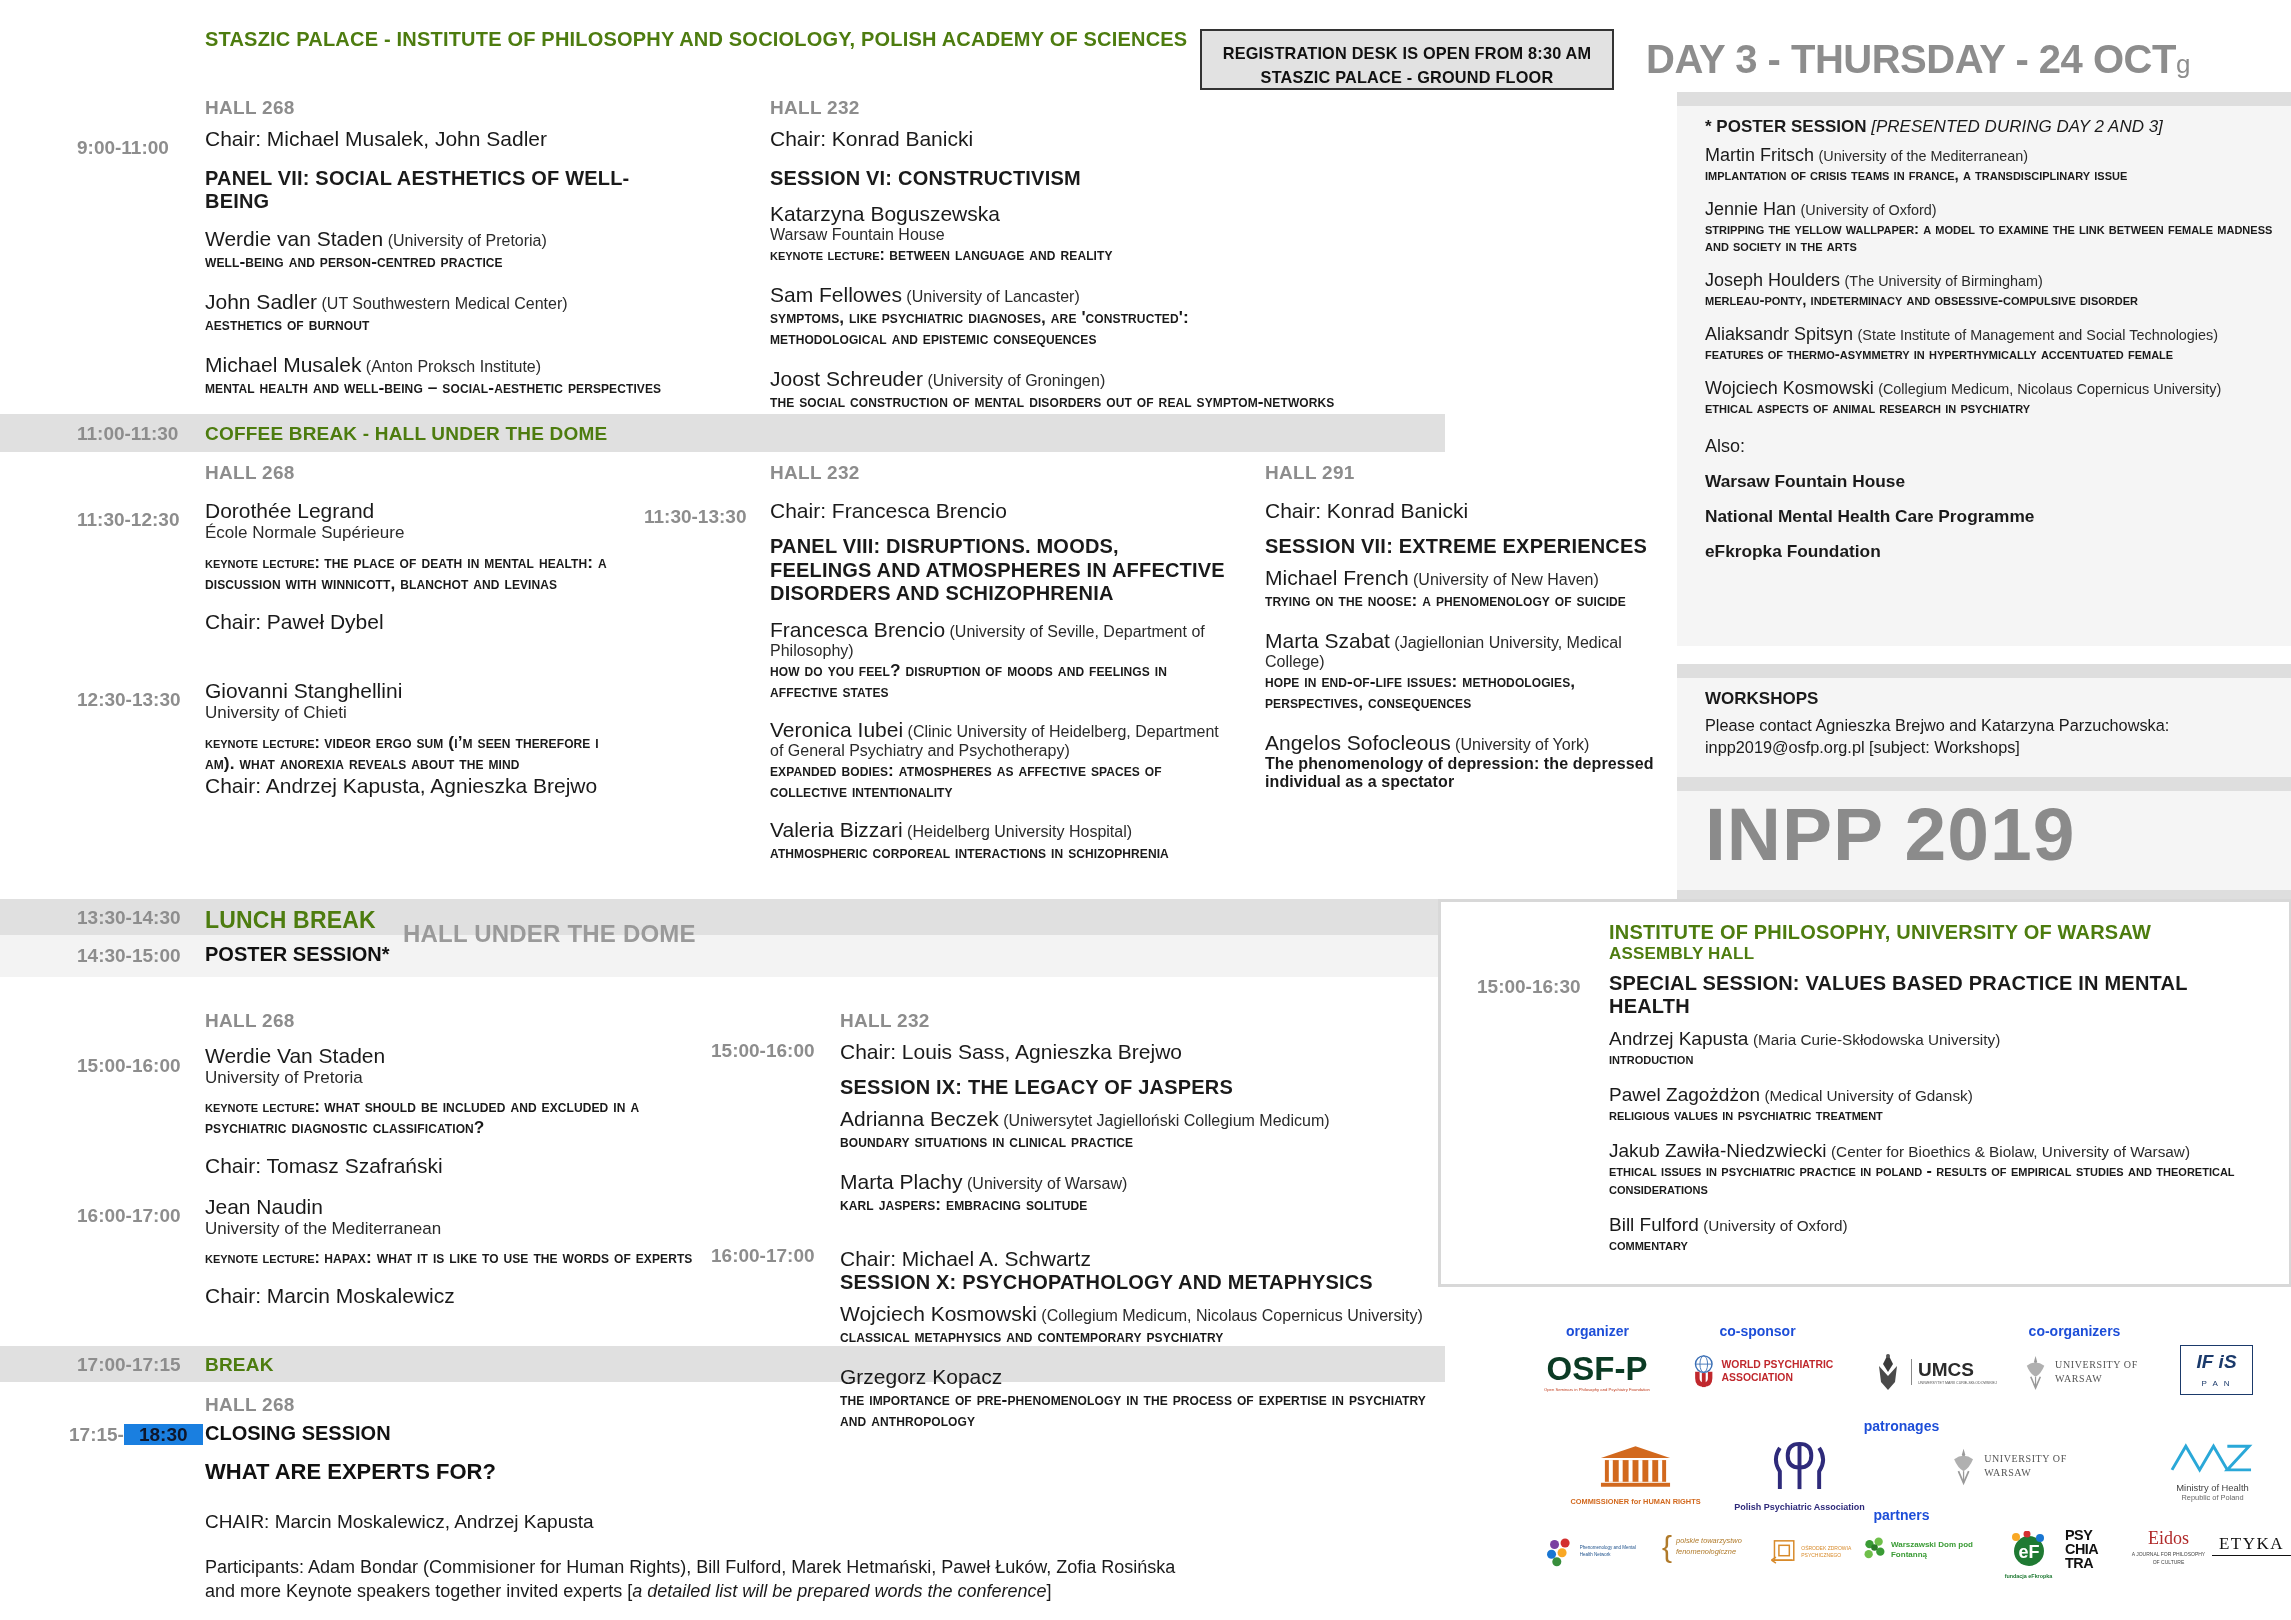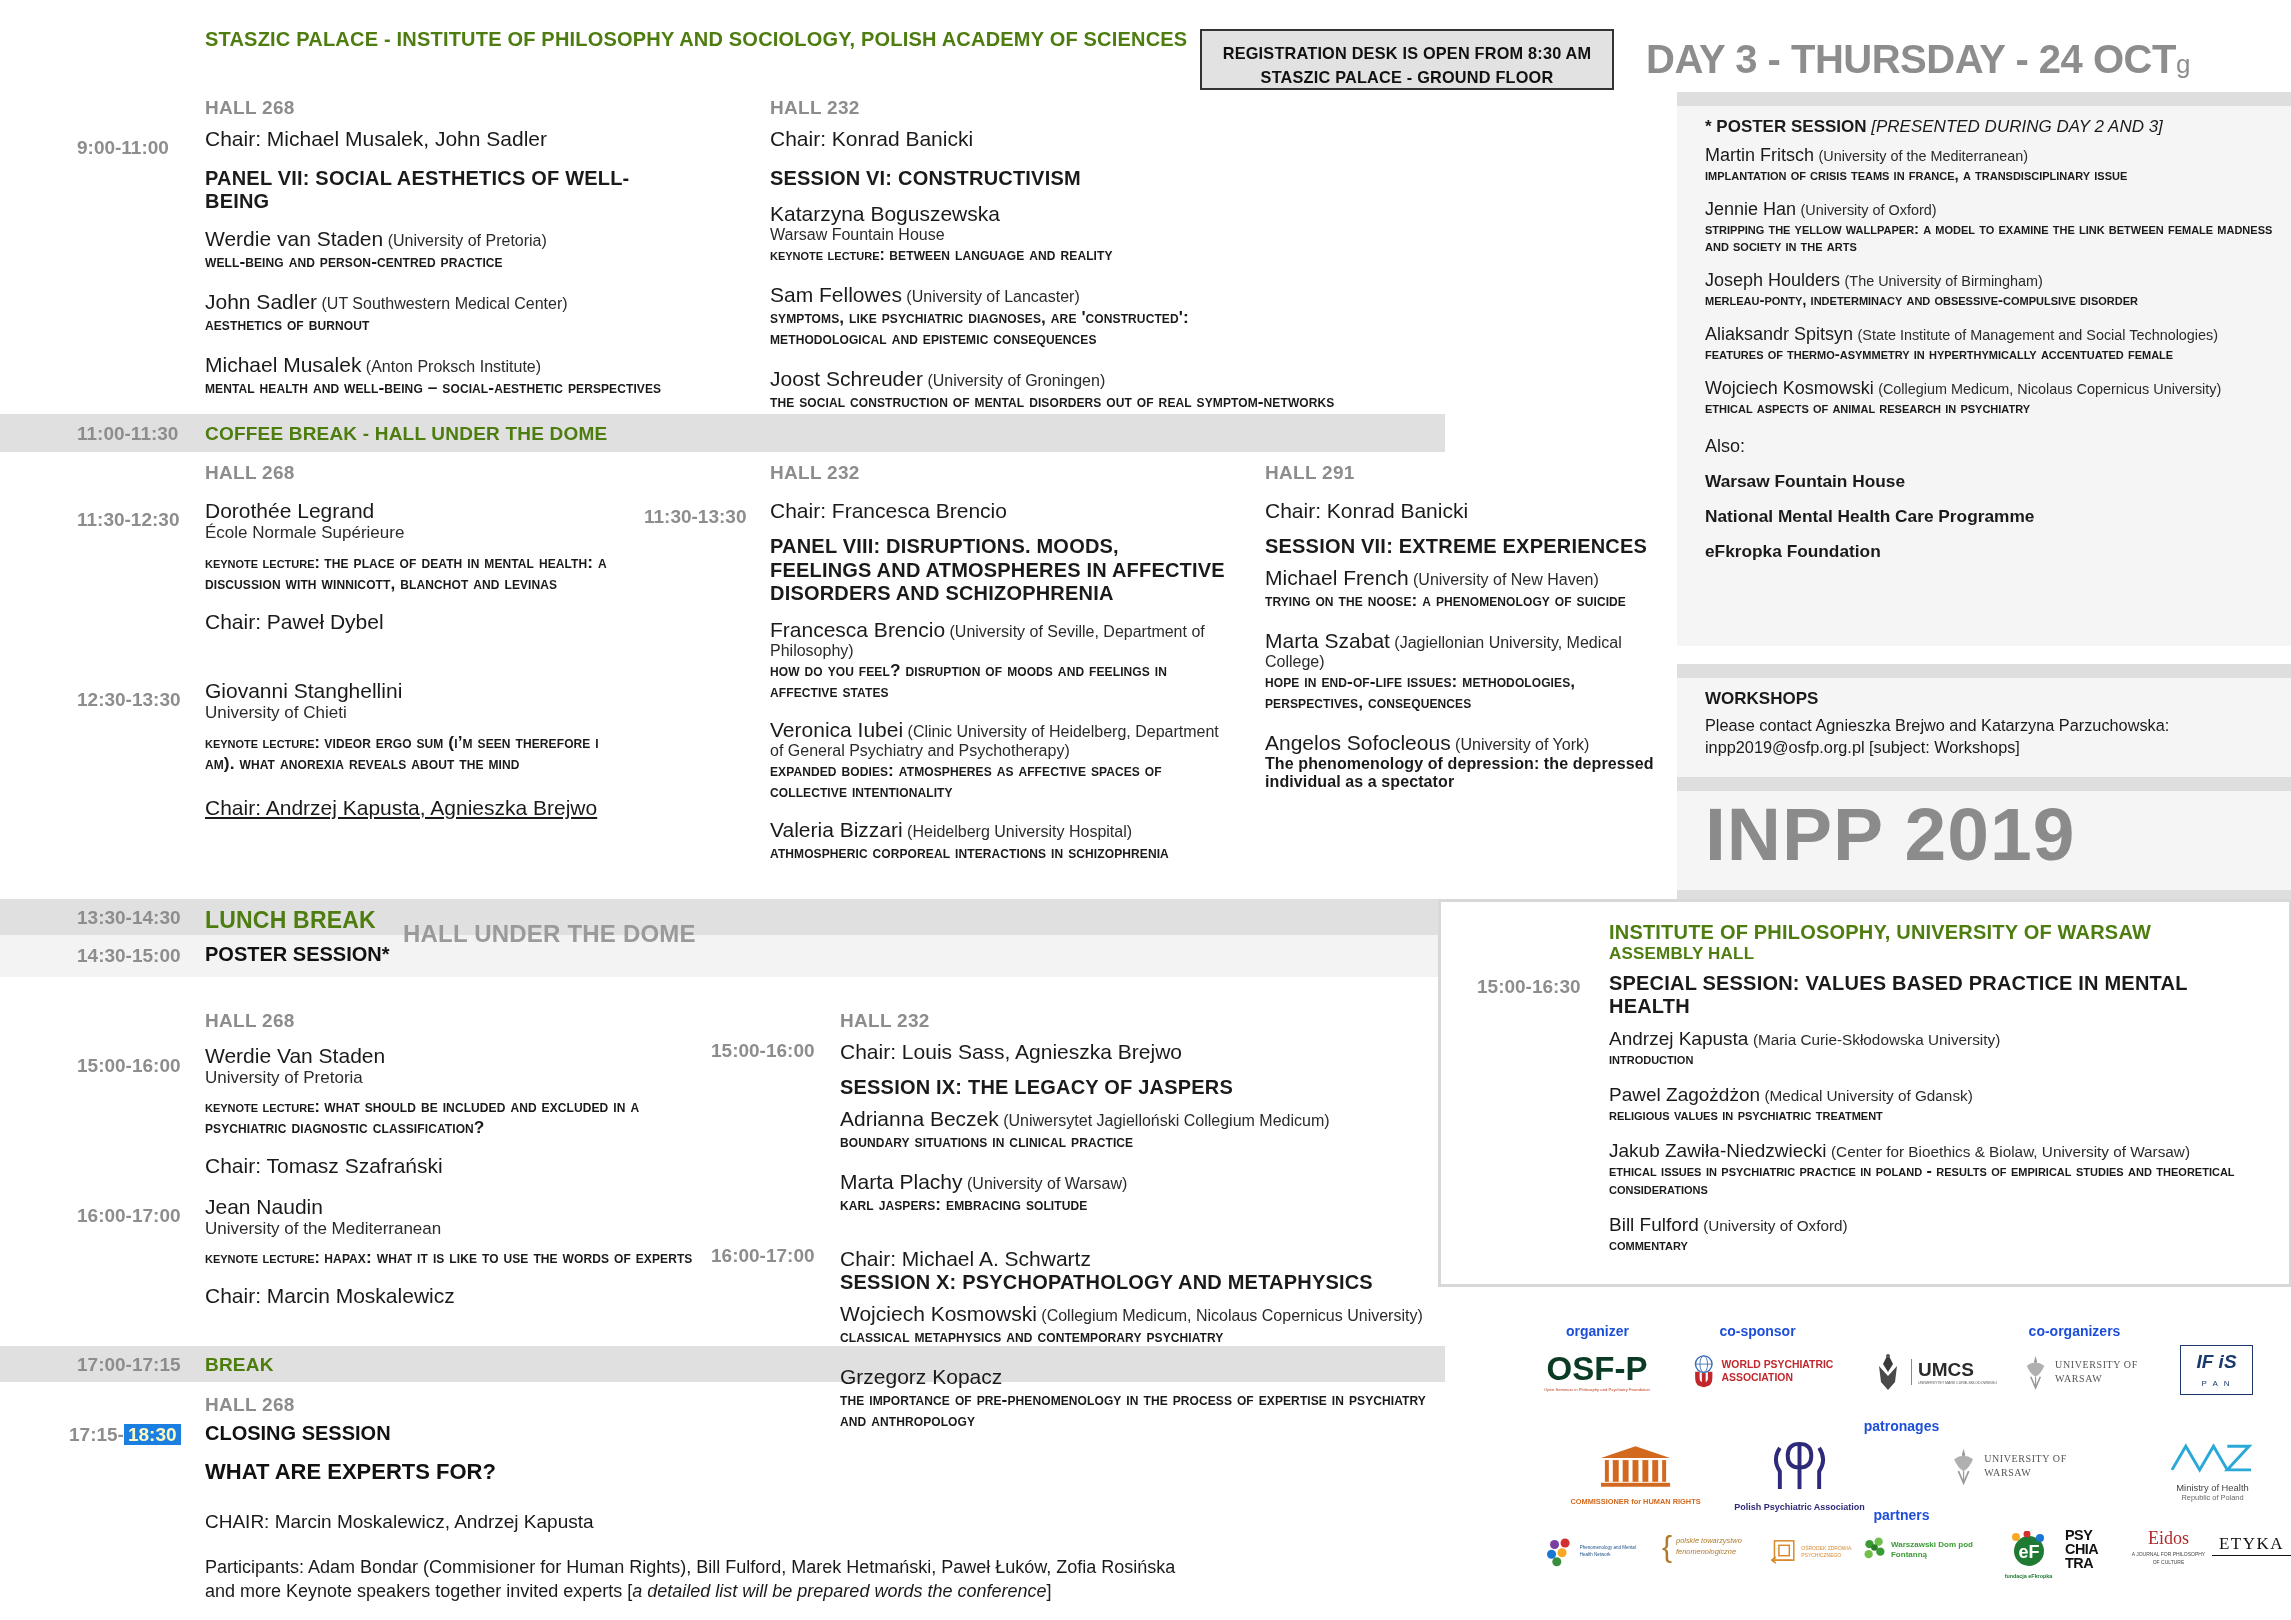--- a/index.html
+++ b/index.html
@@ -61,21 +61,21 @@
   
   #inpp{
     color:#8b8b8b;font-weight:bold;font-size:75px;letter-spacing:1px;
     line-height:1;
   }
 
   
   #spec-box{border:3px solid #d8d8d8;background:#ffffff;box-sizing:border-box;}
 
   
-  .sel{background:#1a7fe0;color:#fef9c3;padding:0 4px;}
+  .sel{background:#1a7fe0;color:#0f172a;padding:0 15px;}
 
   
   .logo-cap{font-size:14px;font-weight:bold;color:#1d4ed8;text-align:center;}
   .logo-txt{font-weight:bold;line-height:1;}
 </style>
 </head>
 <body>
 
 <div class="abs gray-head" style="left:205px;top:28px;font-size:20px;">STASZIC PALACE - INSTITUTE OF PHILOSOPHY AND SOCIOLOGY, POLISH ACADEMY OF SCIENCES</div>
 
@@ -148,21 +148,21 @@
 <div class="abs" style="left:205px;top:499px;width:426px;">
   <div class="name">Dorothée  Legrand</div>
   <div class="affil" style="font-size:17px;">École Normale Supérieure</div>
   <div style="margin-top:9px;"><span class="kw">Keynote lecture: </span><span class="title">The place of death in mental health: a discussion with Winnicott, Blanchot and Levinas</span></div>
   <div class="name" style="margin-top:16px;">Chair: Paweł Dybel</div>
 </div>
 <div class="abs" style="left:205px;top:679px;width:426px;">
   <div class="name">Giovanni Stanghellini</div>
   <div class="affil" style="font-size:17px;">University of Chieti</div>
   <div style="margin-top:9px;"><span class="kw">Keynote lecture: </span><span class="title">Videor ergo sum (I’m seen therefore I am). What anorexia reveals about the mind</span></div>
-  <div class="name" style="margin-top:22px;text-decoration:underline;">Chair: Andrzej Kapusta, Agnieszka Brejwo</div>
+  <div class="name" style="margin-top:0;">Chair: Andrzej Kapusta, Agnieszka Brejwo</div>
 </div>
 
 <div class="abs hall" style="left:770px;top:462px;">HALL 232</div>
 <div class="abs" style="left:770px;top:499px;width:455px;">
   <div class="name">Chair: Francesca Brencio</div>
   <div class="sess" style="margin-top:12px;line-height:1.18;">PANEL VIII: DISRUPTIONS. MOODS, FEELINGS AND ATMOSPHERES IN AFFECTIVE DISORDERS AND SCHIZOPHRENIA</div>
   <div style="margin-top:12px;">
     <div><span class="name">Francesca Brencio</span>
       <span class="affil">(University of Seville, Department of Philosophy)</span></div>
     <div class="title">How do you feel? Disruption of moods and feelings in affective states</div>

